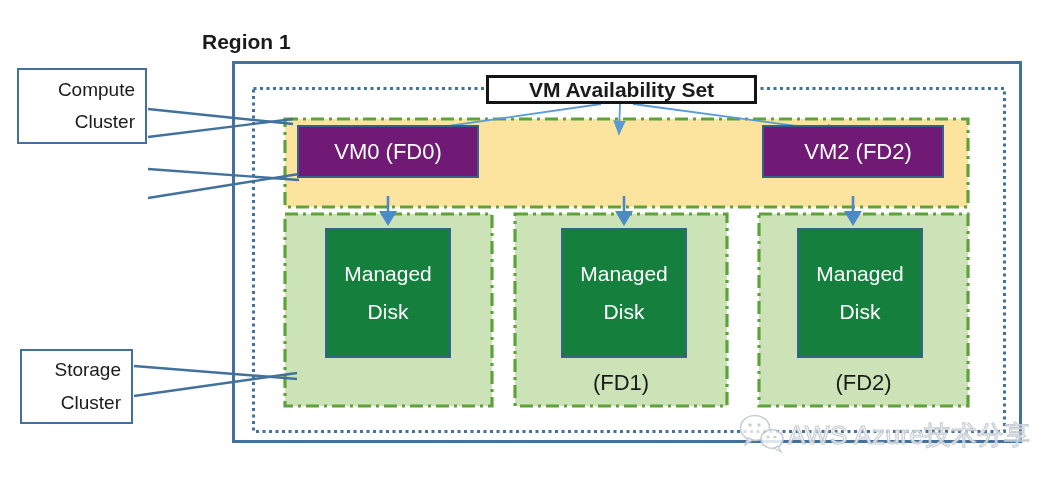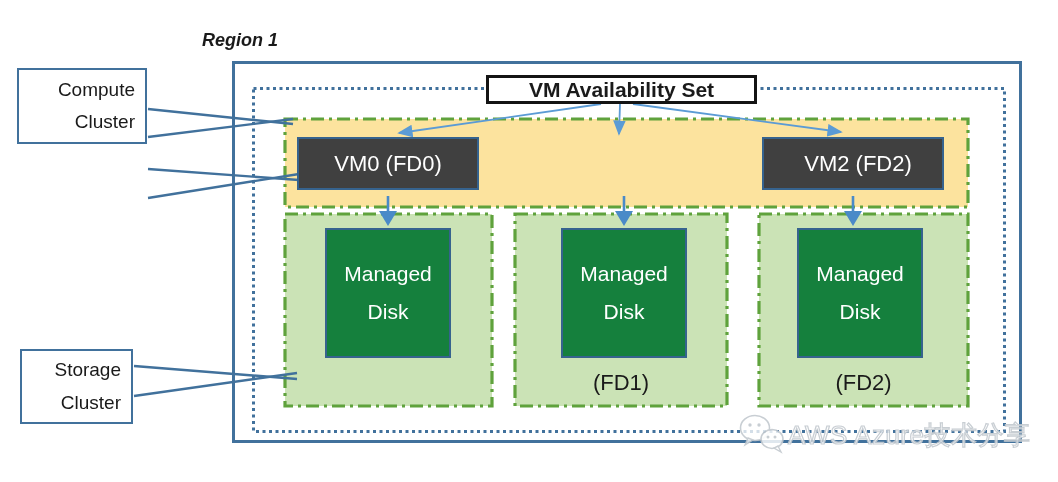--- a/index.html
+++ b/index.html
@@ -11,24 +11,24 @@
   .abs{position:absolute;}
   
   .outer-box{left:232px;top:61px;width:790px;height:382px;border:3px solid #41719C;z-index:1;}
   
   .overlay{left:0;top:0;width:1058px;height:482px;z-index:2;pointer-events:none;}
   
   .title-box{
     left:486px;top:75px;width:271px;height:29px;background:#ffffff;border:3px solid #141414;
     display:flex;align-items:center;justify-content:center;font-size:21px;font-weight:bold;z-index:5;
   }
-  .region-label{left:202px;top:30px;font-size:18px;font-weight:bold;z-index:4;font-style:italic;}
+  .region-label{left:202px;top:30px;font-size:21px;font-weight:bold;z-index:4;}
   
   .vm{
-    top:137px;width:182px;height:53px;background:#404040;border:2px solid #36638E;
+    top:125px;width:182px;height:53px;background:#701a75;border:2px solid #36638E;
     display:flex;align-items:center;justify-content:center;color:#ffffff;font-size:22px;z-index:3;
   }
   .vm0{left:297px;} .vm1{left:533px;} .vm2{left:762px;padding-left:10px;}
   
   .disk{
     top:228px;width:126px;height:130px;background:#15803d;border:2px solid #36638E;
     display:flex;align-items:center;justify-content:center;text-align:center;
     color:#ffffff;font-size:21px;line-height:1.8;padding:0 8px;z-index:3;
   }
   .disk0{left:325px;} .disk1{left:561px;} .disk2{left:797px;}

